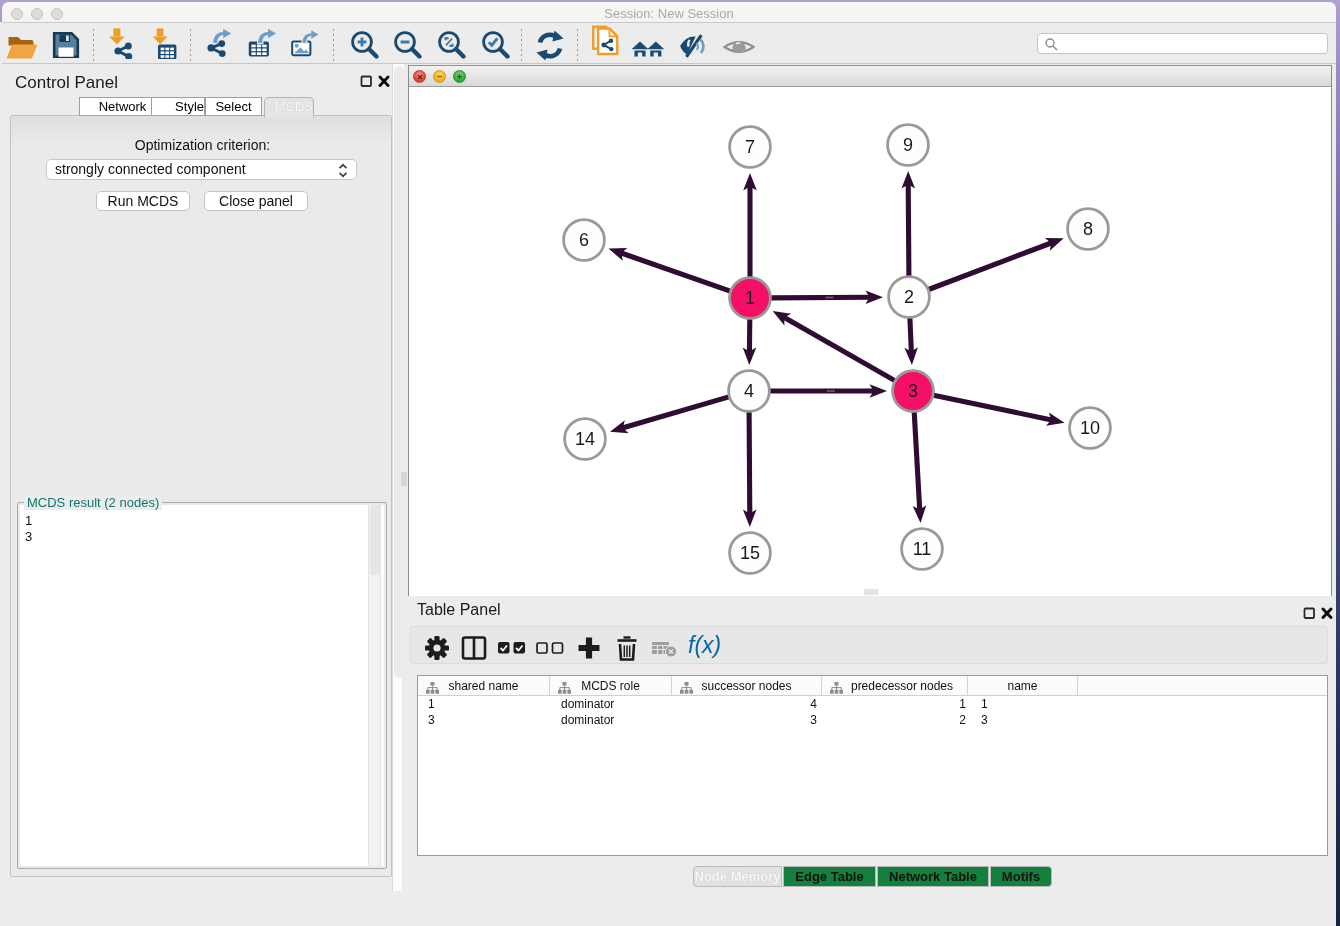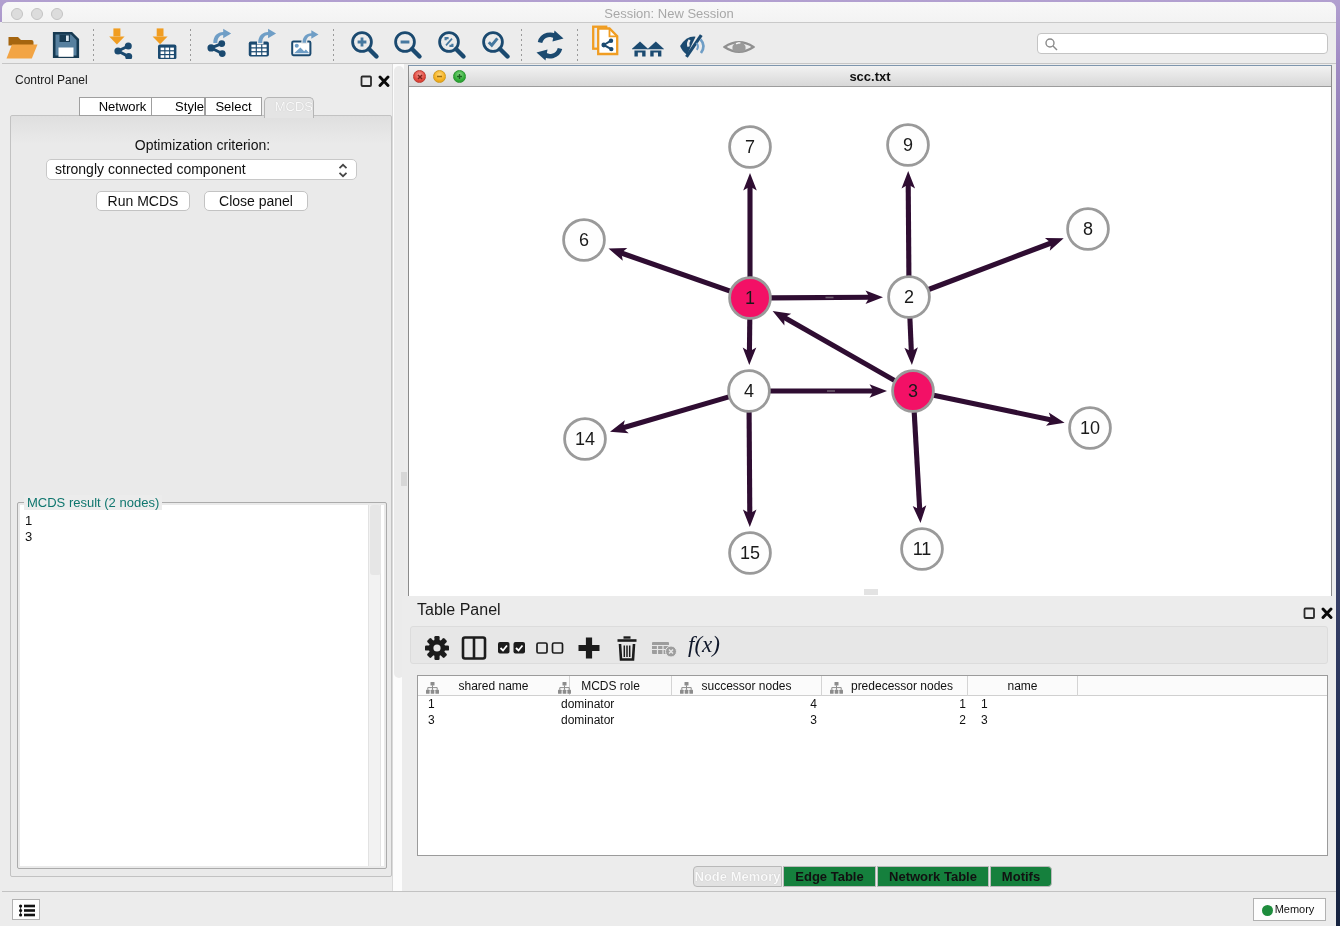--- a/index.html
+++ b/index.html
@@ -21,21 +21,21 @@
   #toolbar { position:absolute; left:0; top:22px; width:100%; height:40px;
     background:#ececec; border-bottom:1px solid #c6c6c6; }
   .tbi { position:absolute; top:5px; width:32px; height:32px; }
   .tbsep { position:absolute; top:5px; height:32px; width:1px;
     background-image:repeating-linear-gradient(#9a9a9a 0 2px, transparent 2px 5px); }
   #searchbox { position:absolute; right:8px; top:9px; width:291px; height:21px;
     background:#fff; border:1px solid #c4c4c4; border-radius:4px; }
   #searchbox svg { position:absolute; left:6px; top:3px; }
   
   #cpanel { position:absolute; left:0; top:62px; width:401px; height:827px; background:#ececec; }
-  #cp-title { position:absolute; left:13px; top:9px; font-size:12px; color:#1a1a1a; }
+  #cp-title { position:absolute; left:13px; top:9px; font-size:17px; color:#1a1a1a; }
   .panel-btns { position:absolute; top:9px; }
   #cp-scroll { position:absolute; left:390px; top:0; width:12px; height:827px;
     background:#fcfcfc; border-left:1px solid #dadada; }
   #cp-scroll .thumb { position:absolute; left:1px; top:2px; width:10px; height:612px;
     background:#ebebeb; border-radius:5px; }
   
   .cptab { position:absolute; top:33px; height:19px; background:#fff;
     border:1px solid #9f9f9f; font-size:13px; color:#000; text-align:center;
     line-height:18px; z-index:3; }
   #tab-mcds { background:#e4e4e4; color:#fbfbfb; text-shadow:0 0 1px #b5b5b5;
@@ -291,21 +291,20 @@
       <div class="mac-light" style="left:44px; background:radial-gradient(circle at 50% 35%, #8ed98a, #2fad37 60%, #279230); border:1px solid #2a9331;"></div>
       <svg style="position:absolute;left:7.5px;top:7.5px" width="6" height="6" viewBox="0 0 6 6">
           <path d="M1 1 L5 5 M5 1 L1 5" stroke="#7e231c" stroke-width="1.5"></path>
         </svg>
       <svg style="position:absolute;left:27px;top:7px" width="7" height="7" viewBox="0 0 7 7">
           <path d="M1 3.5 L6 3.5" stroke="#9c6e12" stroke-width="1.5"></path>
         </svg>
       <svg style="position:absolute;left:47px;top:7px" width="7" height="7" viewBox="0 0 7 7">
           <path d="M3.5 1 L3.5 6 M1 3.5 L6 3.5" stroke="#1c6322" stroke-width="1.5"></path>
         </svg>
-      <div id="net-title">scc.txt</div>
     </div>
     <div id="net-canvas">
       <svg id="graph" width="922" height="509" viewBox="0 1 922 509">
 <line x1="341.0" y1="190.0" x2="341.0" y2="98.0" stroke="#2f0d32" stroke-width="5.1"></line>
 <polygon points="341.0,86.0 347.8,103.5 341.0,99.5 334.2,103.5" fill="#2f0d32"></polygon>
 <line x1="321.2" y1="204.1" x2="210.9" y2="165.5" stroke="#2f0d32" stroke-width="5.1"></line>
 <polygon points="199.5,161.6 218.3,160.9 212.3,166.0 213.8,173.8" fill="#2f0d32"></polygon>
 <line x1="362.0" y1="210.9" x2="462.0" y2="210.2" stroke="#2f0d32" stroke-width="5.1"></line>
 <polygon points="474.0,210.2 456.5,217.1 460.5,210.2 456.5,203.5" fill="#2f0d32"></polygon>
 <line x1="340.8" y1="232.0" x2="340.4" y2="266.0" stroke="#2f0d32" stroke-width="5.1"></line>
@@ -415,25 +414,25 @@
 <path d="M2.5 5.5 H21.5" stroke="#1c1c1c" stroke-width="2.6"></path>
 <path d="M5 9 L6 24.5 H18 L19 9" fill="none" stroke="#1c1c1c" stroke-width="2.6"></path>
 <path d="M9.3 10.5 V22 M12 10.5 V22 M14.7 10.5 V22" stroke="#1c1c1c" stroke-width="1.5"></path>
         </svg>
 <svg style="position:absolute;left:240px;top:12px" width="26" height="18" viewBox="0 0 26 18">
           <rect x="1" y="3" width="17" height="12" rx="1" fill="#9d9d9d"></rect>
 <path d="M1 6.5 H18 M6.5 6 V15 M12 6 V15 M1 10.5 H18" stroke="#e7e7e7" stroke-width="1.2"></path>
 <circle cx="20" cy="12.5" r="5.5" fill="#9d9d9d" stroke="#e7e7e7" stroke-width="1"></circle>
 <path d="M18 10.5 L22 14.5 M22 10.5 L18 14.5" stroke="#e7e7e7" stroke-width="1.5"></path>
         </svg>
-<div style="position:absolute;left:277px;top:5px;width:48px;font-family:Liberation Serif, serif;font-style:italic;font-size:23px;color:#0f172a;">f(x)</div>
+<div style="position:absolute;left:277px;top:5px;width:48px;font-family:Liberation Sans, sans-serif;font-style:italic;font-size:23px;color:#0369a1;">f(x)</div>
 </div>
     <div id="tp-table">
       <div class="th-row">
-<div class="th-cell" style="left:0px;width:152px;">shared name<span style="position:absolute;left:8px;top:4px;"><svg width="13" height="12" viewBox="0 0 13 12">
+<div class="th-cell" style="left:0px;width:132px;">shared name<span style="position:absolute;left:8px;top:4px;"><svg width="13" height="12" viewBox="0 0 13 12">
                 <g fill="#8c8c8c">
                   <rect x="4.5" y="0" width="4" height="3.4" rx="0.5"></rect>
                   <rect x="0" y="7.8" width="3.6" height="4" rx="0.5"></rect>
                   <rect x="4.7" y="7.8" width="3.6" height="4" rx="0.5"></rect>
                   <rect x="9.4" y="7.8" width="3.6" height="4" rx="0.5"></rect>
                 </g>
                 <path d="M6.5 3.4 V5.6 M1.8 7.8 V5.6 H11.2 V7.8 M6.5 5.6 V7.8" stroke="#8c8c8c" stroke-width="1" fill="none"></path>
               </svg></span></div>
 <div class="th-cell" style="left:132px;width:122px;">MCDS role<span style="position:absolute;left:8px;top:4px;"><svg width="13" height="12" viewBox="0 0 13 12">
                 <g fill="#8c8c8c">
@@ -474,27 +473,13 @@
 <div class="td" style="left:339px;top:36px;width:60px;text-align:right;">3</div>
 <div class="td" style="left:488px;top:36px;width:60px;text-align:right;">2</div>
 <div class="td" style="left:563px;top:36px;">3</div>
     </div>
     <div class="btab" style="left:291px; width:89px; background:#e2e2e2; color:#fafafa; text-shadow:0 0 1px #b0b0b0; border-radius:4px 0 0 4px;">Node Memory</div>
     <div class="btab" style="left:381px; width:93px;">Edge Table</div>
     <div class="btab" style="left:475px; width:112px;">Network Table</div>
     <div class="btab" style="left:588px; width:62px; border-radius:0 4px 4px 0;">Motifs</div>
   </div>
 
-  <div id="statusbar">
-    <div id="sb-listbtn">
-        <svg style="position:absolute;left:6px;top:4px" width="16" height="13" viewBox="0 0 16 13">
-<circle cx="1.6" cy="2" r="1.6" fill="#111"></circle>
-          <circle cx="1.6" cy="6.5" r="1.6" fill="#111"></circle>
-          <circle cx="1.6" cy="11" r="1.6" fill="#111"></circle>
-<rect x="5" y="0.7" width="11" height="2.6" fill="#111"></rect>
-          <rect x="5" y="5.2" width="11" height="2.6" fill="#111"></rect>
-          <rect x="5" y="9.7" width="11" height="2.6" fill="#111"></rect>
-<path d="M1.6 2 V11" stroke="#111" stroke-width="0.8"></path>
-        </svg>
-      </div>
-    <div id="sb-mem"><span class="dot"></span>Memory</div>
-  </div>
 </div>
 
 </body></html>

